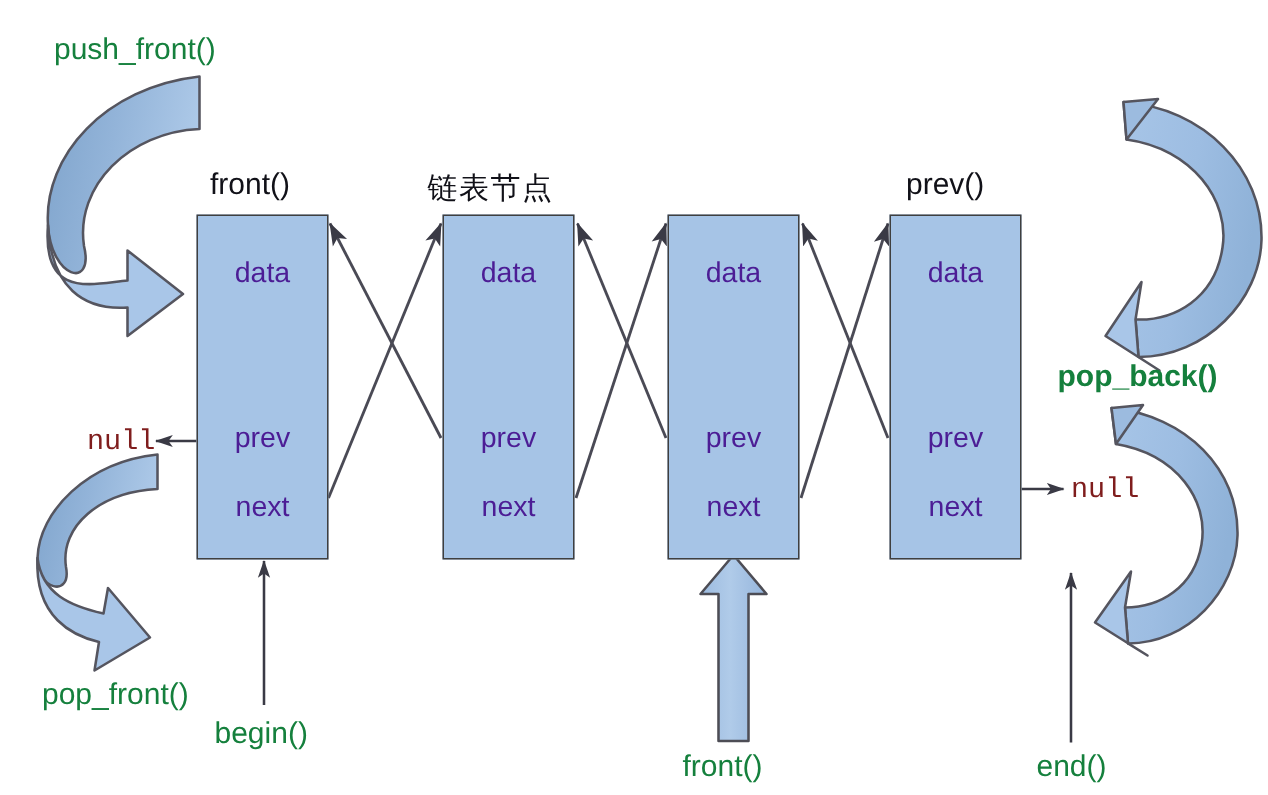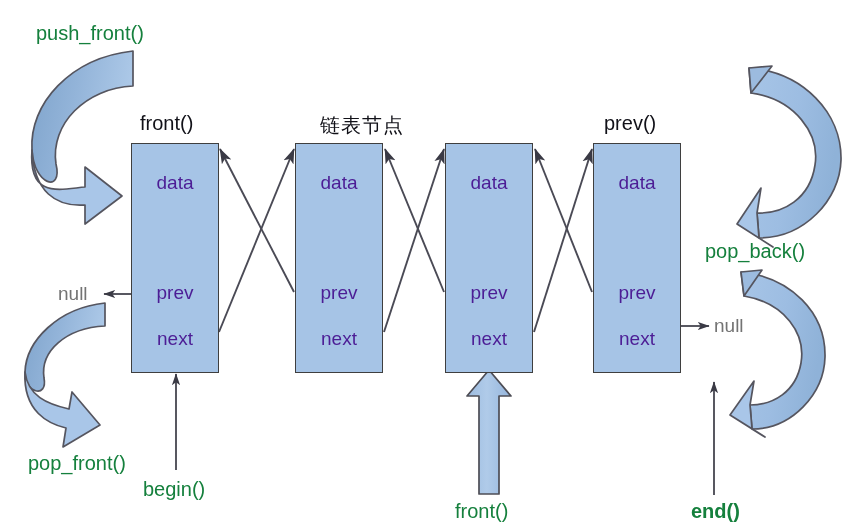--- a/index.html
+++ b/index.html
@@ -49,34 +49,33 @@
   .caption {
     position: absolute;
     color: #111118;
     font-size: 20px;
     font-family: "Liberation Sans", "DejaVu Sans", sans-serif;
     white-space: nowrap;
   }
   .caption.cjk {
     font-family: "DejaVu Sans", "Liberation Sans", sans-serif;
     letter-spacing: 1px;
-    margin-left: 35px;
   }
   .op-label {
     position: absolute;
     color: #15803d;
     font-size: 20px;
     font-family: "Liberation Sans", "DejaVu Sans", sans-serif;
     white-space: nowrap;
   }
   .null-label {
     position: absolute;
-    color: #737373;
+    color: #7f1d1d;
     font-size: 19px;
-    font-family: Liberation Sans, sans-serif;
+    font-family: Liberation Mono, monospace;
     white-space: nowrap;
   }
 </style>
 </head>
 <body>
 
 <div id="canvas">
 
   <svg class="layer" viewBox="0 0 845 530">
     <defs>
@@ -209,18 +208,18 @@
 
   <div class="caption" style="left:140px; top:112px;">front()</div>
   <div class="caption cjk" style="left:285px; top:112px;">链表节点</div>
   <div class="caption" style="left:604px; top:112px;">prev()</div>
 
   <div class="null-label" style="left:58px; top:283px;">null</div>
   <div class="null-label" style="left:714px; top:315px;">null</div>
 
   <div class="op-label" style="left:36px; top:22px;">push_front()</div>
   <div class="op-label" style="left:28px; top:452px;">pop_front()</div>
-  <div class="op-label" style="left:705px; top:240px;">pop_back()</div>
+  <div class="op-label" style="left:705px; top:240px;font-weight:bold;">pop_back()</div>
   <div class="op-label" style="left:143px; top:478px;">begin()</div>
   <div class="op-label" style="left:455px; top:500px;">front()</div>
-  <div class="op-label" style="left:691px; top:500px;font-weight:bold;">end()</div>
+  <div class="op-label" style="left:691px; top:500px;">end()</div>
 
 </div>
 
 </body></html>

